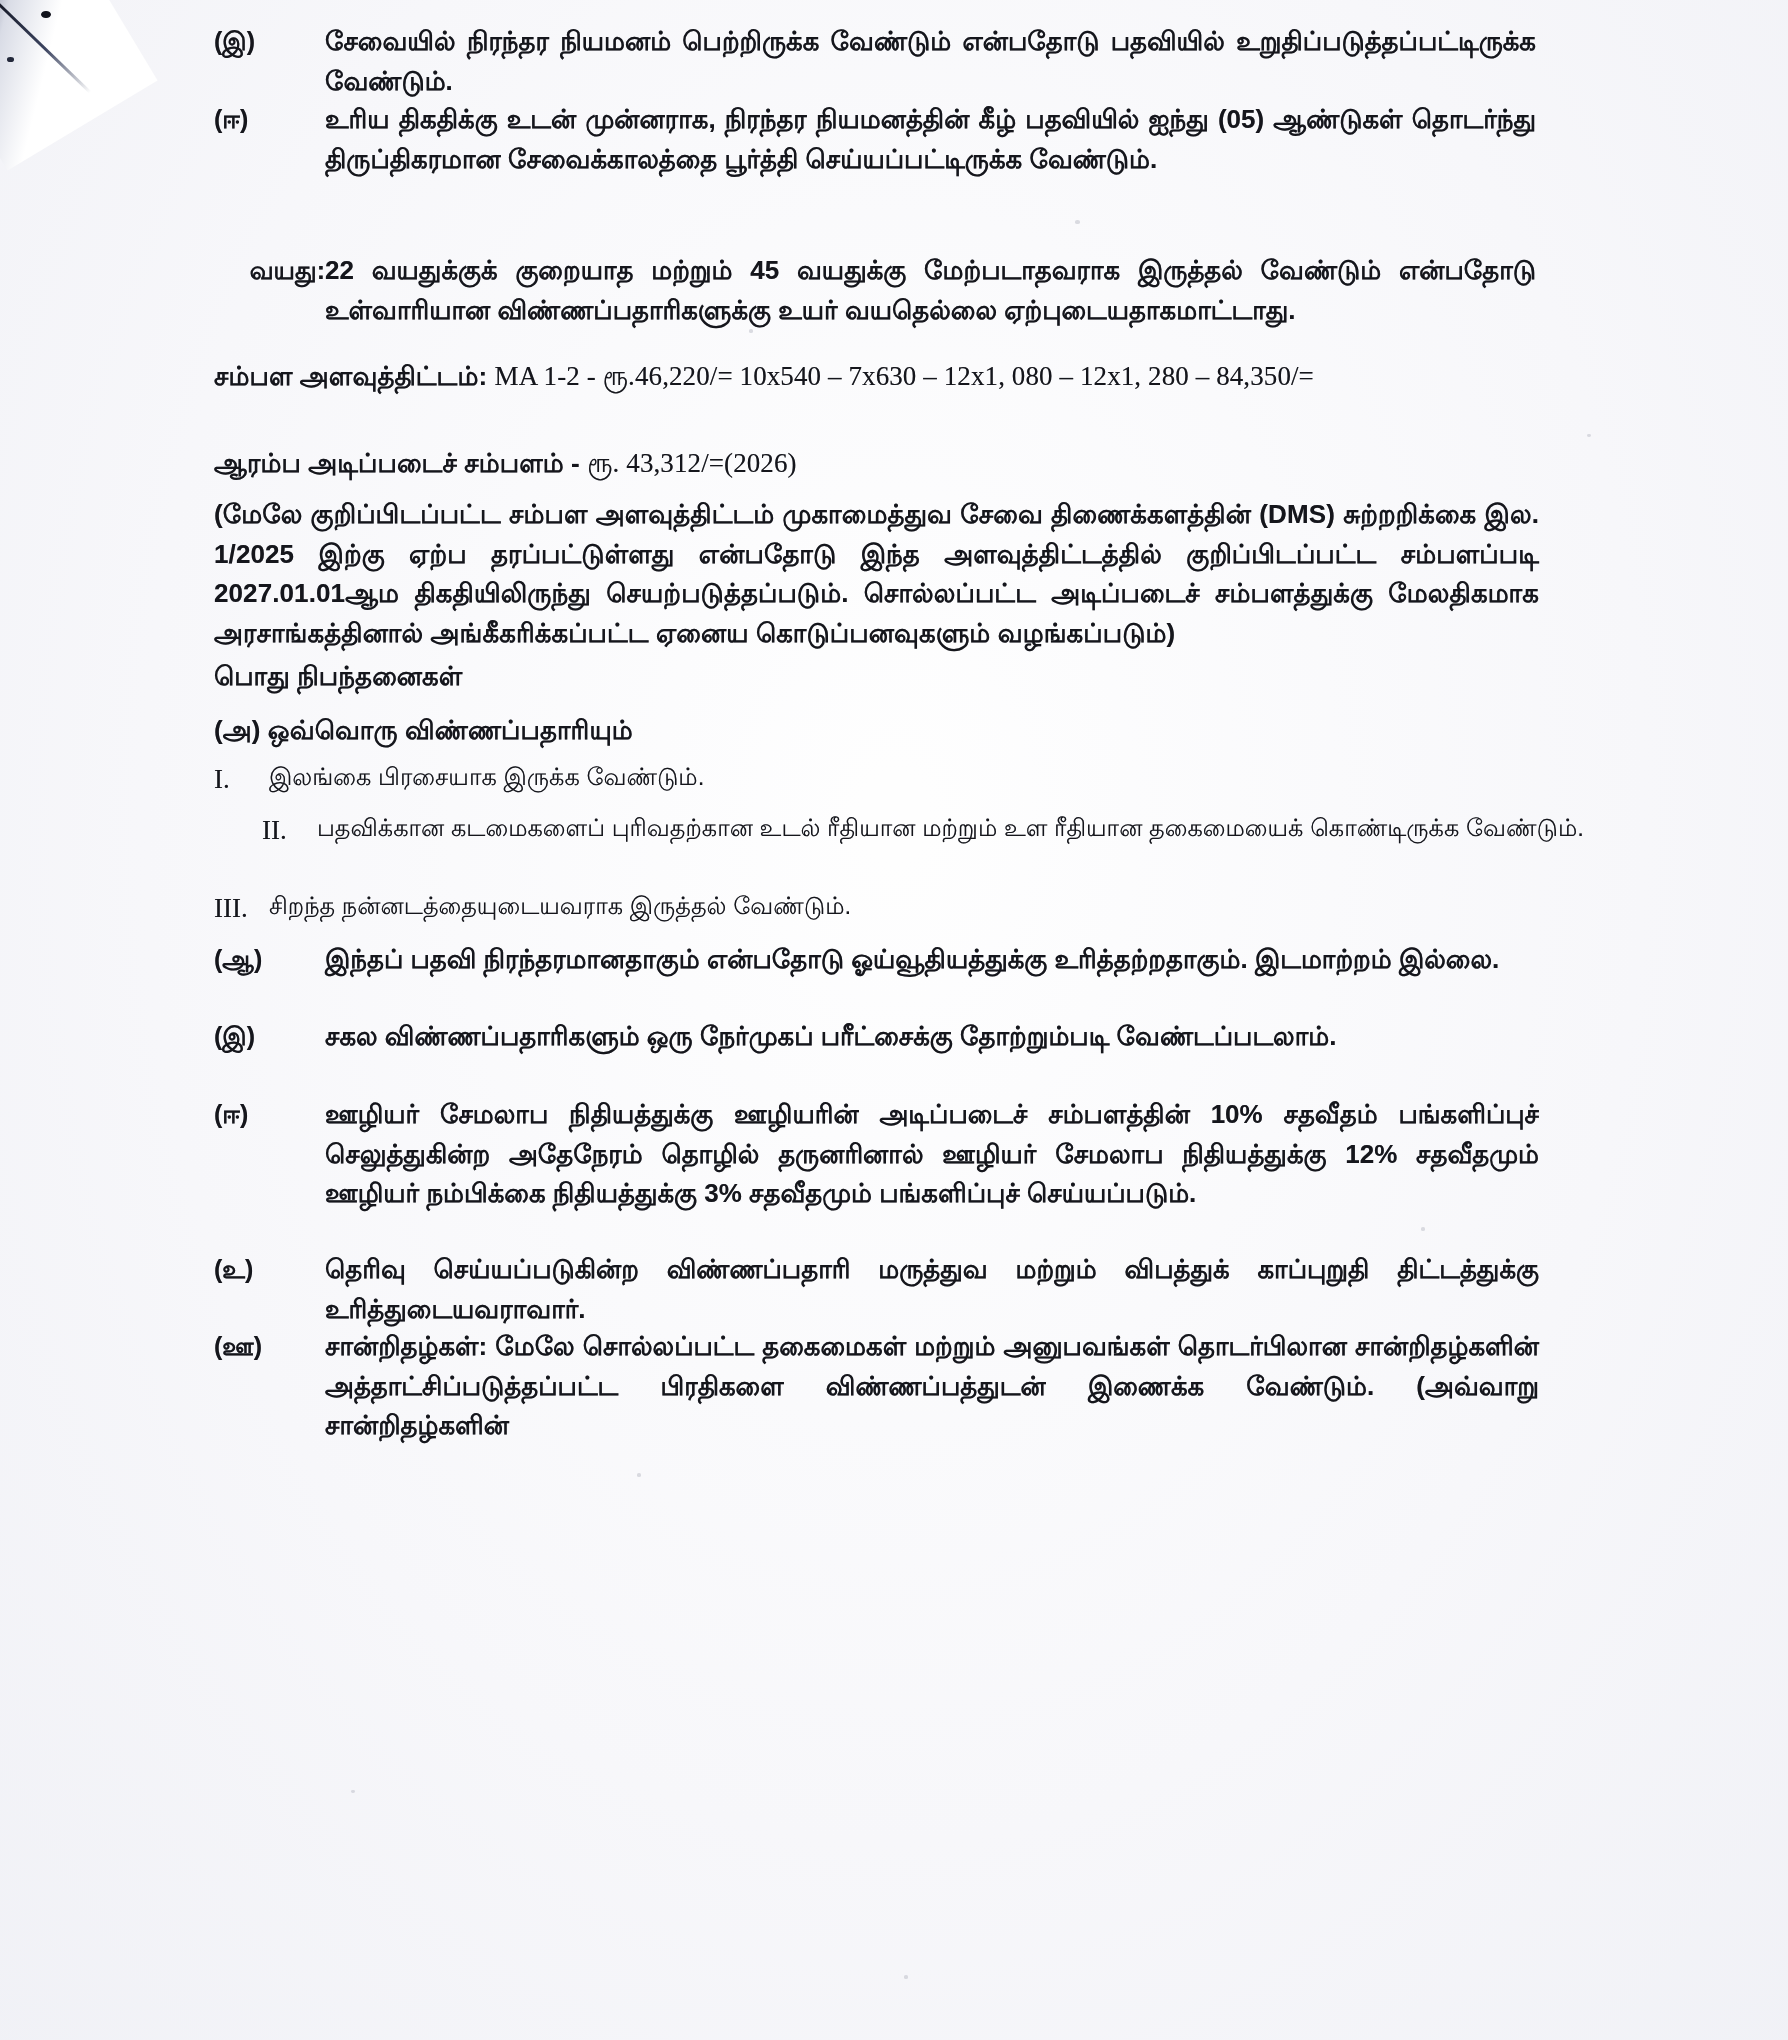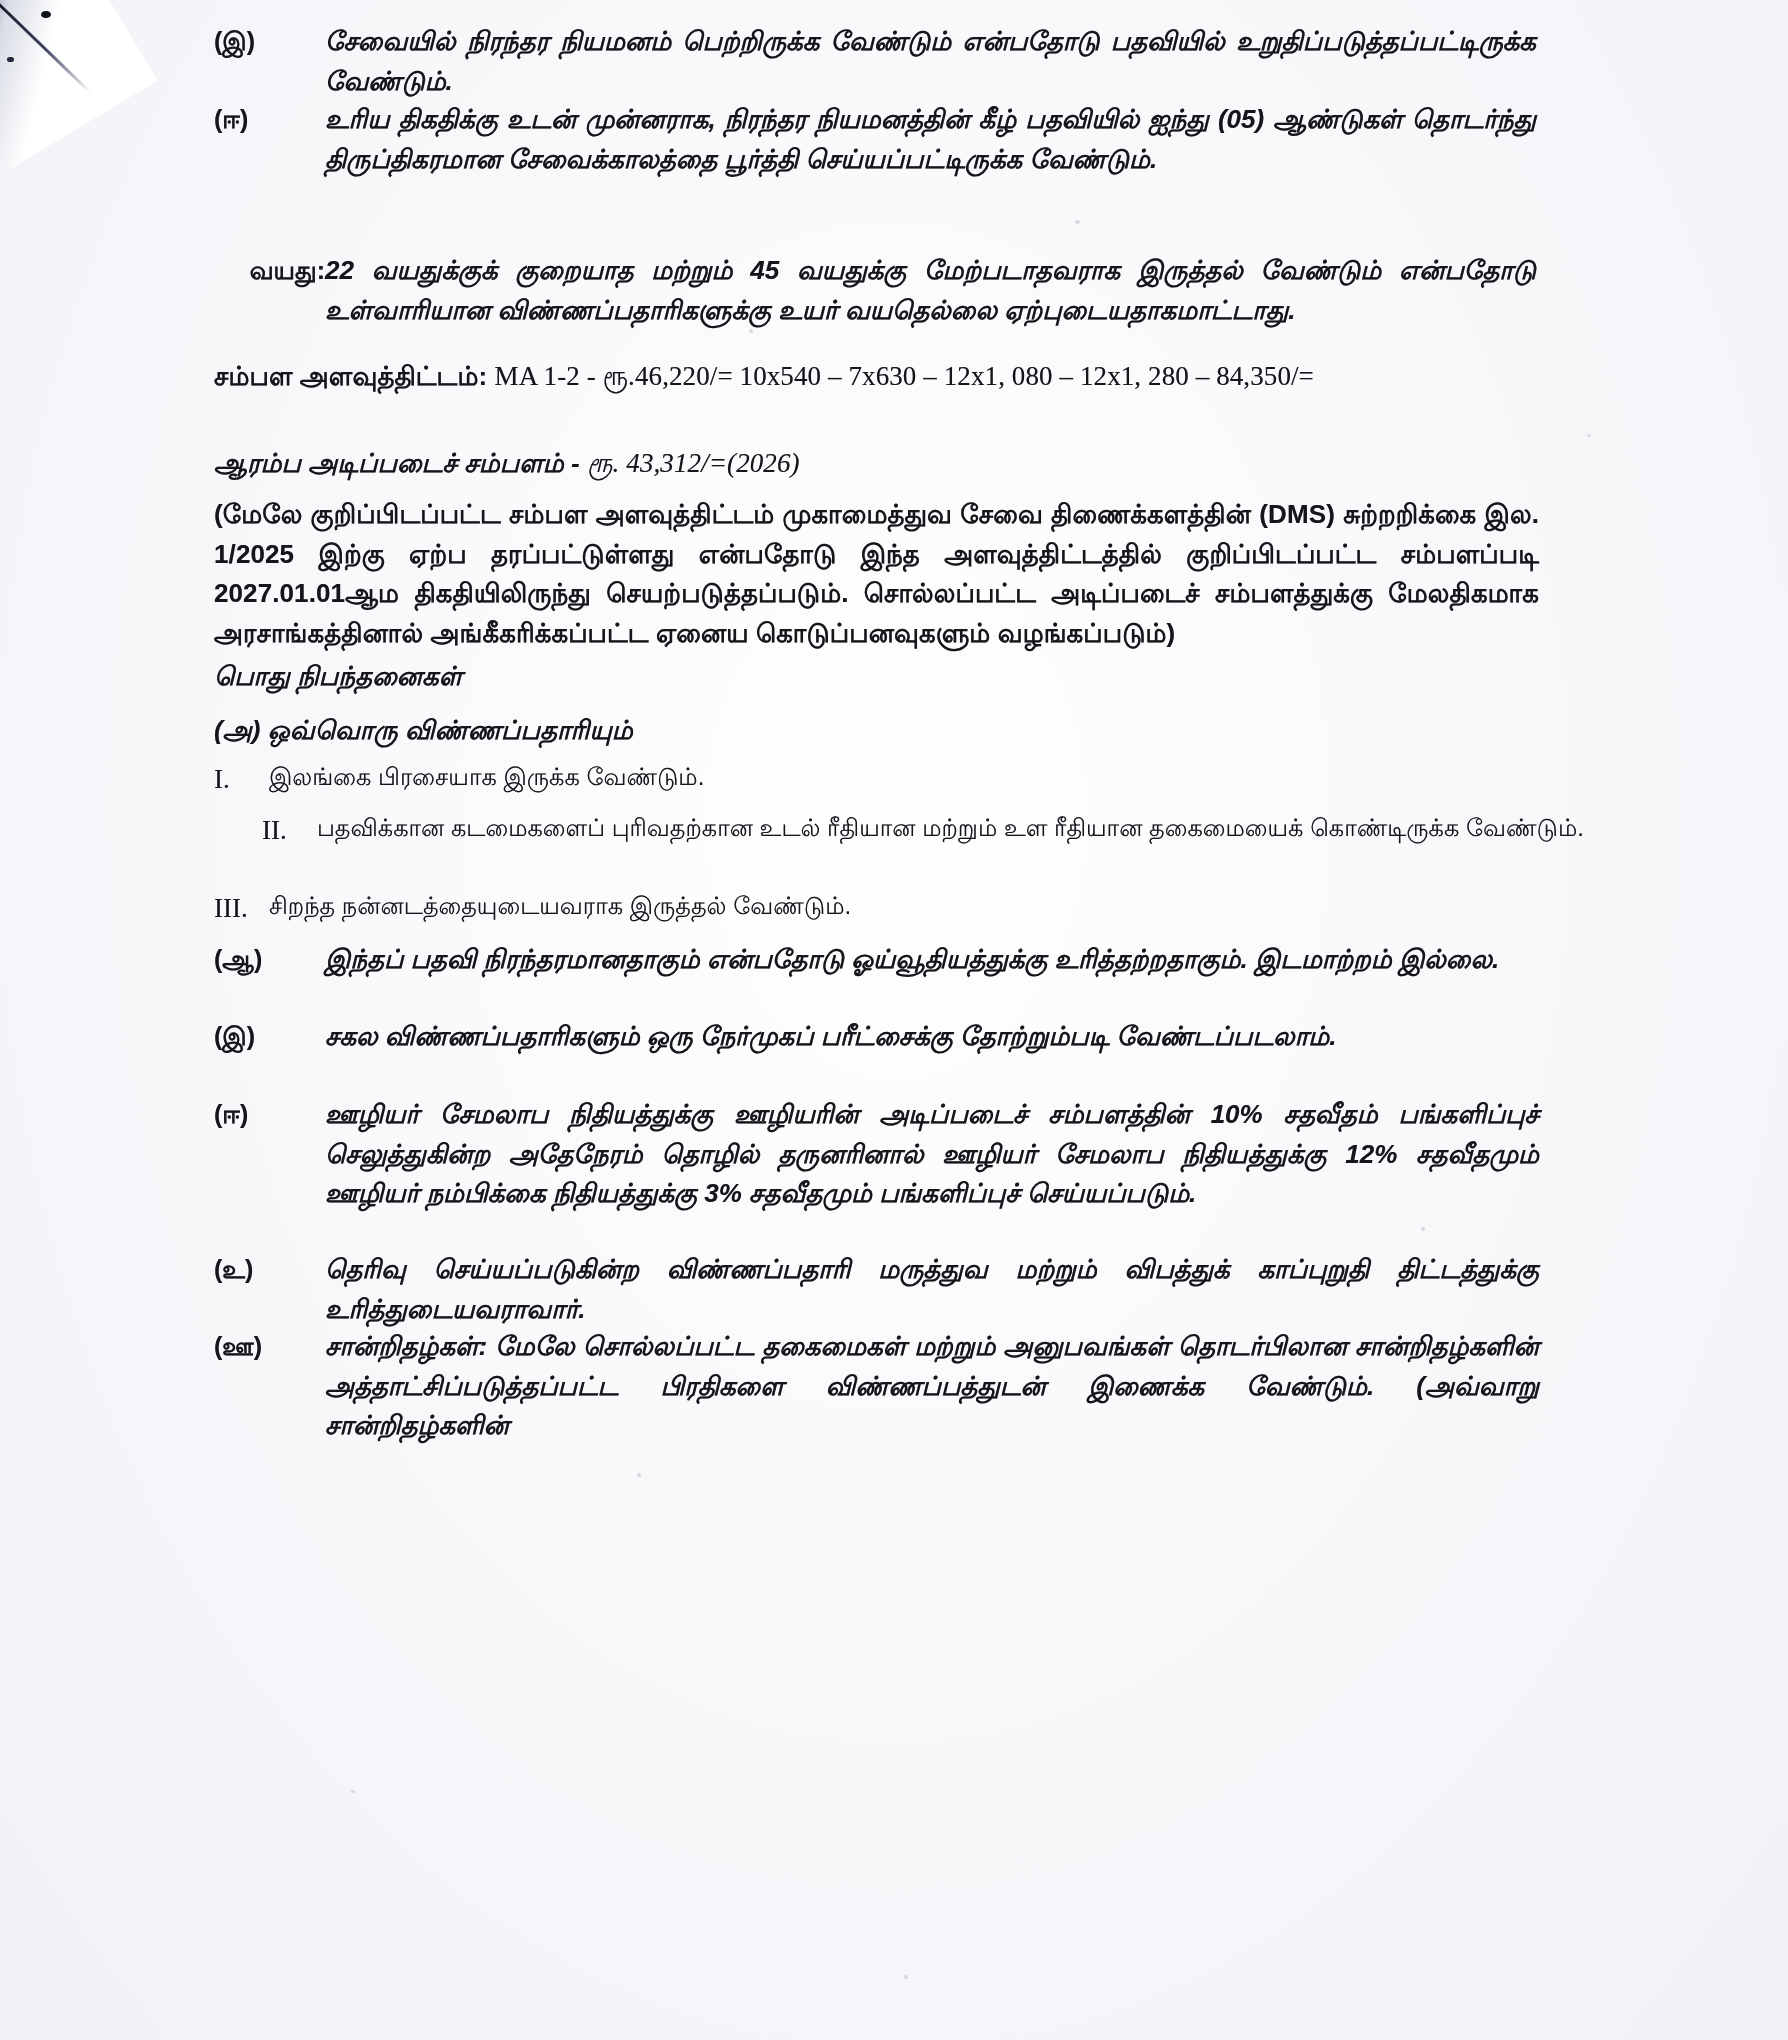--- a/index.html
+++ b/index.html
@@ -92,21 +92,21 @@
 
   .body-text {
     font-size: 26px;
     line-height: 1.52;
     text-align: justify;
     text-justify: inter-word;
     font-weight: 600;
     letter-spacing: 0.1px;
   }
 
-  .body-text.no-just { text-align: left; font-style: italic; }
+  .body-text.no-just { text-align: left; }
 
   .label-bold {
     font-weight: 800;
     text-align: right;
   }
 
   
   .roman-row {
     position: absolute;
     display: flex;
@@ -141,21 +141,20 @@
     font-size: 25px;
     font-weight: 700;
     line-height: 1.52;
   }
   .lettered-row .text-cell {
     margin-left: 111px;
     font-size: 26px;
     line-height: 1.52;
     font-weight: 600;
     text-align: justify;
-    font-style: italic;
   }
 
   .mono-num {
     font-family: "Liberation Serif", "DejaVu Serif", serif;
     font-weight: 500;
   }
 
   
   .ink {
     text-shadow: 0 0 0.6px rgba(20,22,30,.45);

